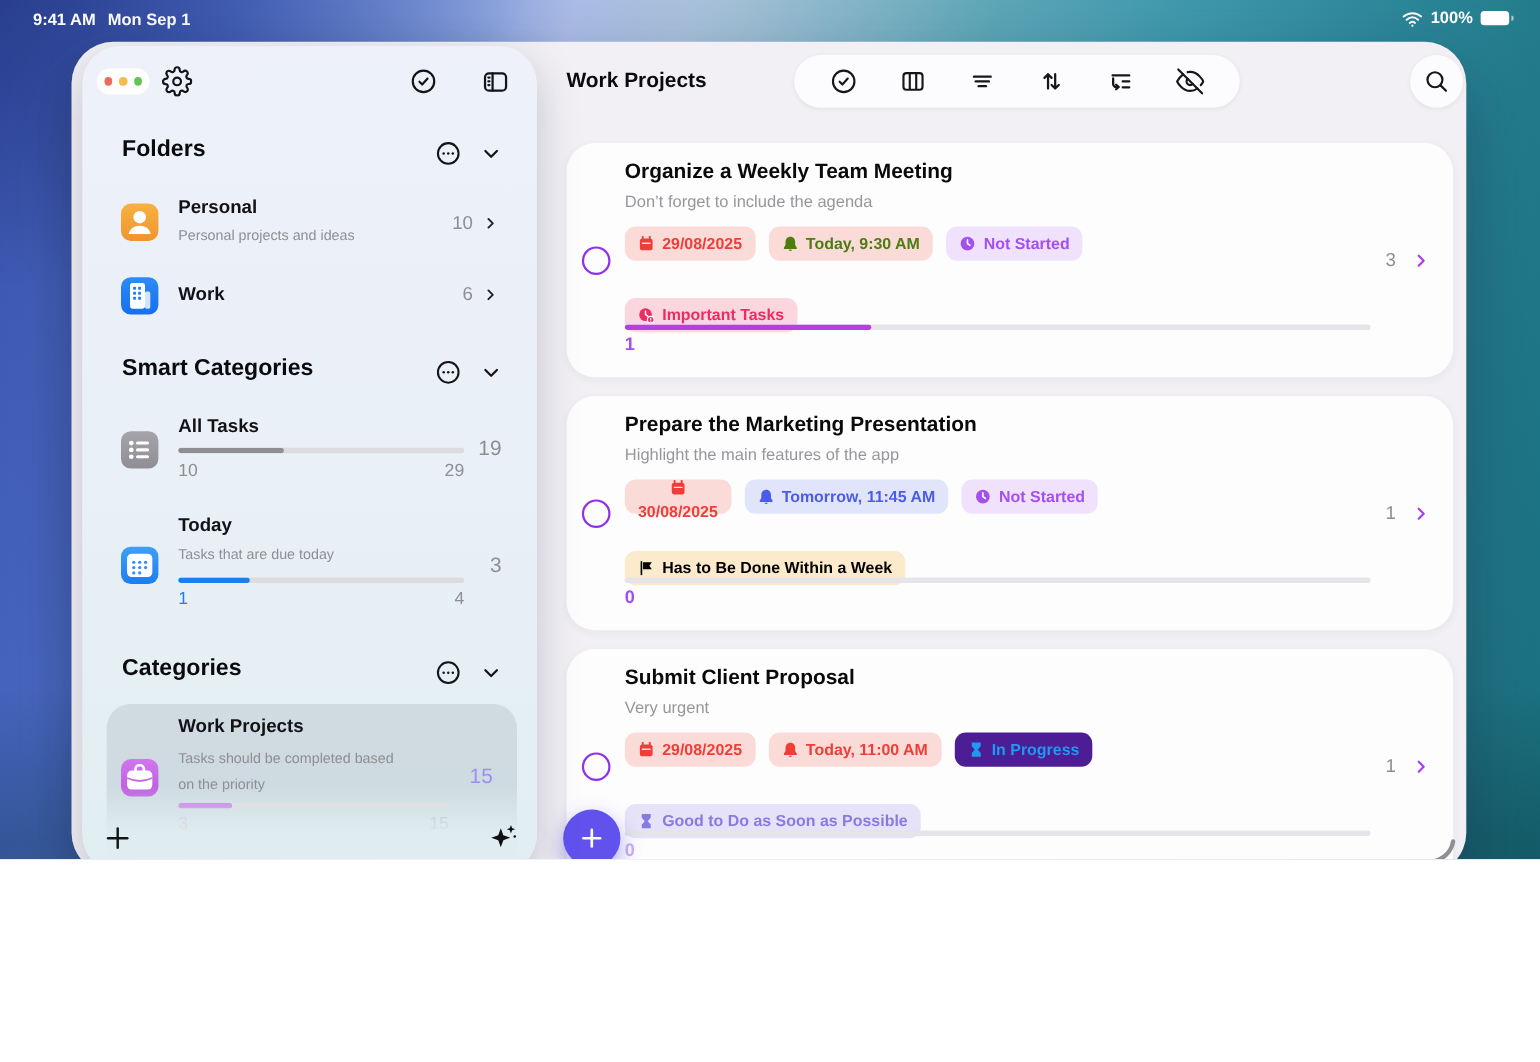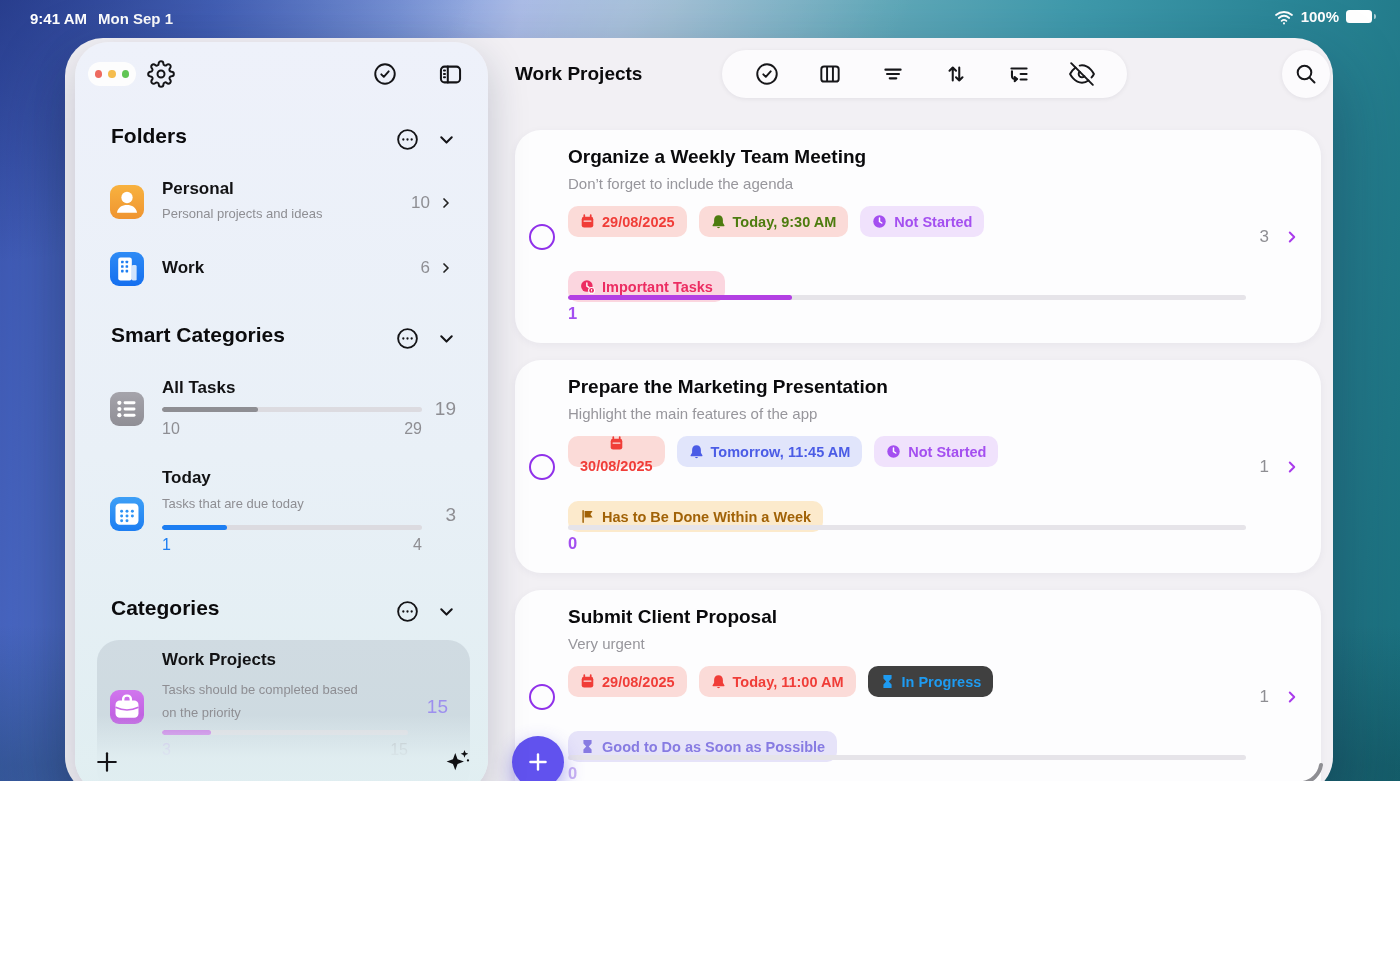--- a/index.html
+++ b/index.html
@@ -227,21 +227,21 @@
         </span>
         <span class="badge" style="background-color: rgb(240, 226, 252); color: rgb(164, 79, 240);">
           <svg viewBox="0 0 14 14">
               <circle cx="7" cy="7" r="5.8" fill="currentColor"></circle>
               <path d="M7 3.8V7l2.1 1.4" stroke="#fff" stroke-width="1.4" stroke-linecap="round" fill="none"></path>
             </svg>
           <span>Not Started</span>
         </span>
       </div>
       <div class="badges row2">
-        <span class="badge" style="background-color: rgb(252, 234, 204); color: #a16207;">
+        <span class="badge" style="background-color: rgb(252, 234, 204); color: #000000;">
           <svg viewBox="0 0 14 14" fill="currentColor">
               <rect x="2.2" y="1" width="1.4" height="12" rx="0.7"></rect>
               <path d="M4.3 1.9h7.4l-2 3 2 3H4.3z"></path>
             </svg>
           <span>Has to Be Done Within a Week</span>
         </span>
       </div>
       <div class="track">
           <div class="fill" style="width: 0%; background-color: rgb(179, 64, 227);"></div>
         </div>
@@ -265,21 +265,21 @@
             </svg>
           <span>29/08/2025</span>
         </span>
         <span class="badge" style="background-color: rgb(251, 219, 216); color: rgb(240, 61, 56);">
           <svg viewBox="0 0 14 14" fill="currentColor">
               <path d="M7 1.1c-2.5 0-4.1 1.9-4.1 4.4v2.6L1.5 10.4c-.3.5.1 1.1.7 1.1h9.6c.6 0 1-.6.7-1.1l-1.4-2.3V5.5c0-2.5-1.6-4.4-4.1-4.4z"></path>
               <path d="M5.5 12.2a1.6 1.6 0 0 0 3 0z"></path>
             </svg>
           <span>Today, 11:00 AM</span>
         </span>
-        <span class="badge" style="background-color: #404040; color: rgb(30, 155, 241);">
+        <span class="badge" style="background-color: #4c1d95; color: rgb(30, 155, 241);">
           <svg viewBox="0 0 14 14" fill="currentColor">
               <path d="M3.2 1h7.6v3.1L8.2 7l2.6 2.9V13H3.2V9.9L5.8 7 3.2 4.1z"></path>
             </svg>
           <span>In Progress</span>
         </span>
       </div>
       <div class="badges row2">
         <span class="badge" style="background-color: rgb(230, 227, 249); color: rgb(135, 123, 226);">
           <svg viewBox="0 0 14 14" fill="currentColor">
               <path d="M3.2 1h7.6v3.1L8.2 7l2.6 2.9V13H3.2V9.9L5.8 7 3.2 4.1z"></path>

